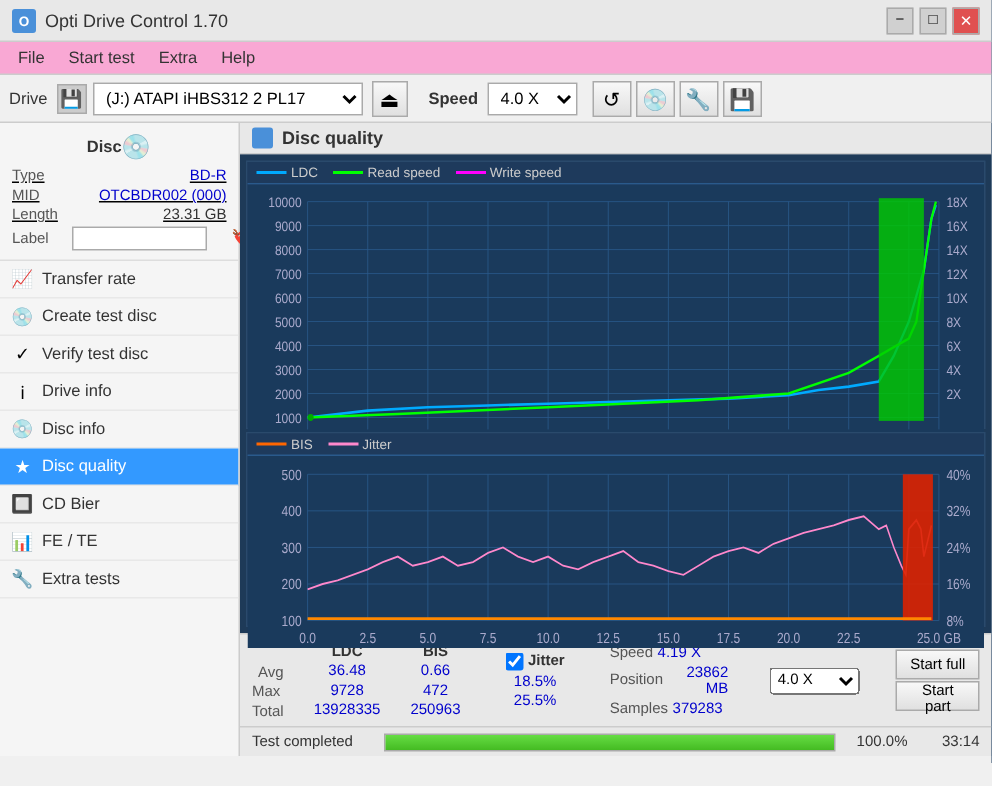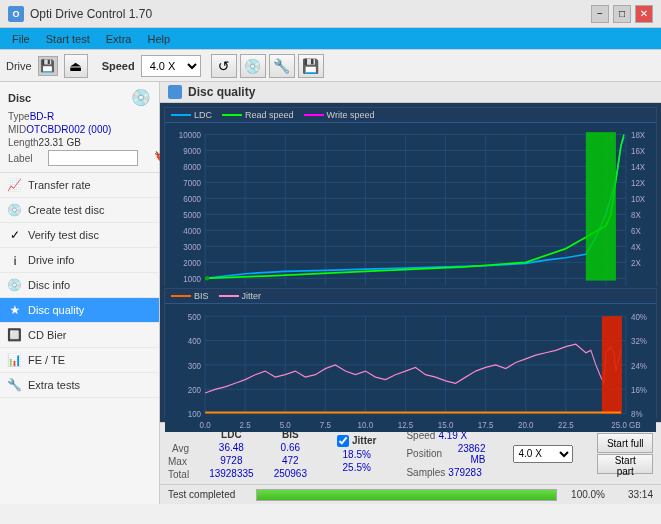--- a/index.html
+++ b/index.html
@@ -14,21 +14,21 @@
     }
     .titlebar-left { display: flex; align-items: center; gap: 6px; }
     .titlebar-icon { width: 16px; height: 16px; background: #4a90d9; border-radius: 2px; display: flex; align-items: center; justify-content: center; color: white; font-size: 9px; font-weight: bold; }
     .titlebar-title { font-size: 12px; color: #333; }
     .titlebar-controls { display: flex; gap: 4px; }
     .titlebar-btn { width: 18px; height: 18px; background: #d0d0d0; border: 1px solid #aaa; display: flex; align-items: center; justify-content: center; font-size: 10px; cursor: pointer; }
     .titlebar-btn.close { background: #e05050; color: white; }
 
     
     .menubar {
-      background: #0ea5e9;
+      background: #f9a8d4;
       display: flex; align-items: center;
       padding: 2px 4px; height: 22px;
       border-bottom: 1px solid #ccc;
     }
     .menubar-item { padding: 2px 8px; font-size: 11px; color: #333; cursor: pointer; }
 
     
     .drivetoolbar {
       background: #f0f0f0;
       display: flex; align-items: center;
@@ -42,24 +42,24 @@
     .toolbar-icon-btn { width: 26px; height: 24px; border: 1px solid #aaa; background: linear-gradient(to bottom, #f8f8f8, #e0e0e0); cursor: pointer; display: flex; align-items: center; justify-content: center; font-size: 14px; }
 
     
     .main-layout { display: flex; height: calc(524px - 28px - 22px - 32px - 20px); }
 
     
     .left-panel { width: 160px; background: #f5f5f5; border-right: 1px solid #ccc; display: flex; flex-direction: column; }
 
     
     .disc-section { padding: 6px 8px; border-bottom: 1px solid #ddd; }
-    .disc-header { display: flex; align-items: center; justify-content: space-between; margin-bottom: 4px; }
+    .disc-header { display: flex; align-items: center; justify-content: center; margin-bottom: 4px; }
     .disc-label { font-weight: bold; font-size: 11px; color: #333; }
     .disc-icon { font-size: 16px; }
-    .disc-row { display: flex; justify-content: flex-start; margin-bottom: 2px; }
+    .disc-row { display: flex; justify-content: space-between; margin-bottom: 2px; text-decoration: underline; }
     .disc-key { font-size: 10px; color: #555; }
     .disc-val { font-size: 10px; color: #0000cc; }
     .disc-val.normal { color: #333; }
     .label-row { display: flex; align-items: center; gap: 16px; margin-top: 2px; }
     .label-input { height: 16px; width: 90px; border: 1px solid #aaa; font-size: 10px; padding: 0 2px; }
 
     
     .nav-items { flex: 1; overflow: hidden; }
     .nav-item { display: flex; align-items: center; padding: 5px 8px; cursor: pointer; border-bottom: 1px solid #e8e8e8; gap: 6px; }
     .nav-item.active { background: #3399ff; color: white; }
@@ -128,20 +128,23 @@
   <span class="menubar-item">File</span>
   <span class="menubar-item">Start test</span>
   <span class="menubar-item">Extra</span>
   <span class="menubar-item">Help</span>
 </div>
 
 <div class="drivetoolbar">
   <span class="drive-label">Drive</span>
   <div style="display:flex;align-items:center;gap:4px;">
     <div style="width:20px;height:20px;background:#ccc;border:1px solid #aaa;display:flex;align-items:center;justify-content:center;font-size:12px;">💾</div>
+    <select class="drive-select">
+      <option>(J:) ATAPI iHBS312  2 PL17</option>
+    </select>
   </div>
   <div style="width:24px;height:24px;border:1px solid #aaa;background:linear-gradient(to bottom,#f8f8f8,#e0e0e0);display:flex;align-items:center;justify-content:center;cursor:pointer;font-size:14px;">⏏</div>
   <span class="speed-label" style="margin-left:8px;">Speed</span>
   <select class="speed-select">
     <option>4.0 X</option>
   </select>
   <div style="display:flex;gap:3px;margin-left:4px;">
     <div class="toolbar-icon-btn">↺</div>
     <div class="toolbar-icon-btn">💿</div>
     <div class="toolbar-icon-btn">🔧</div>

